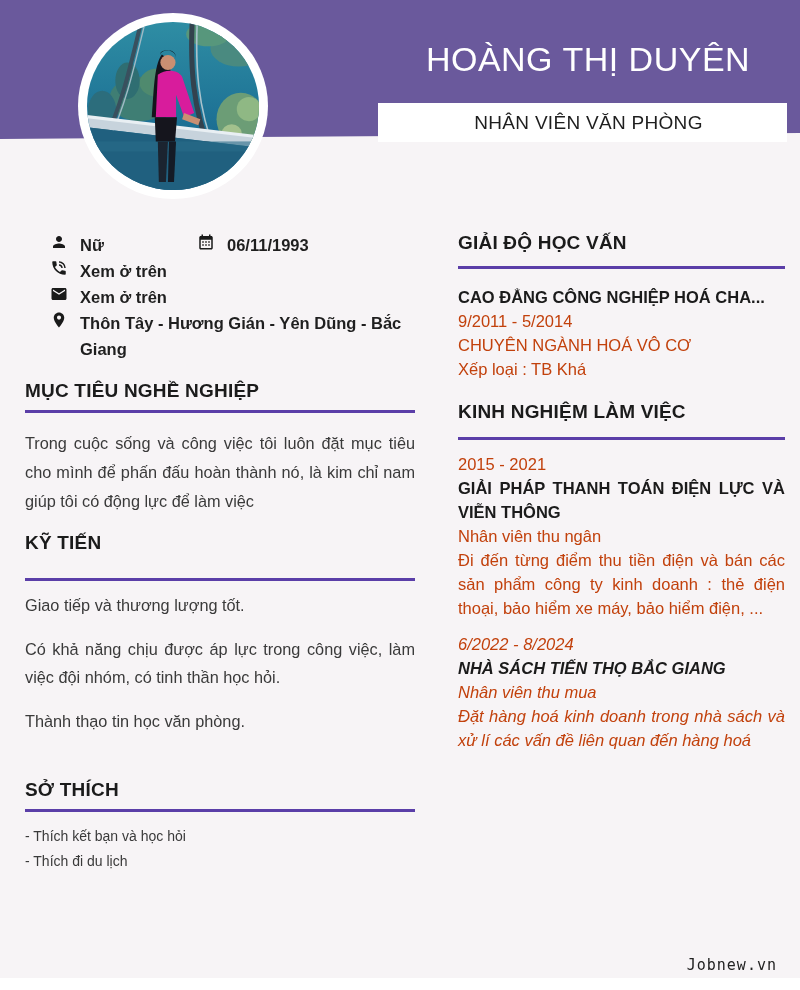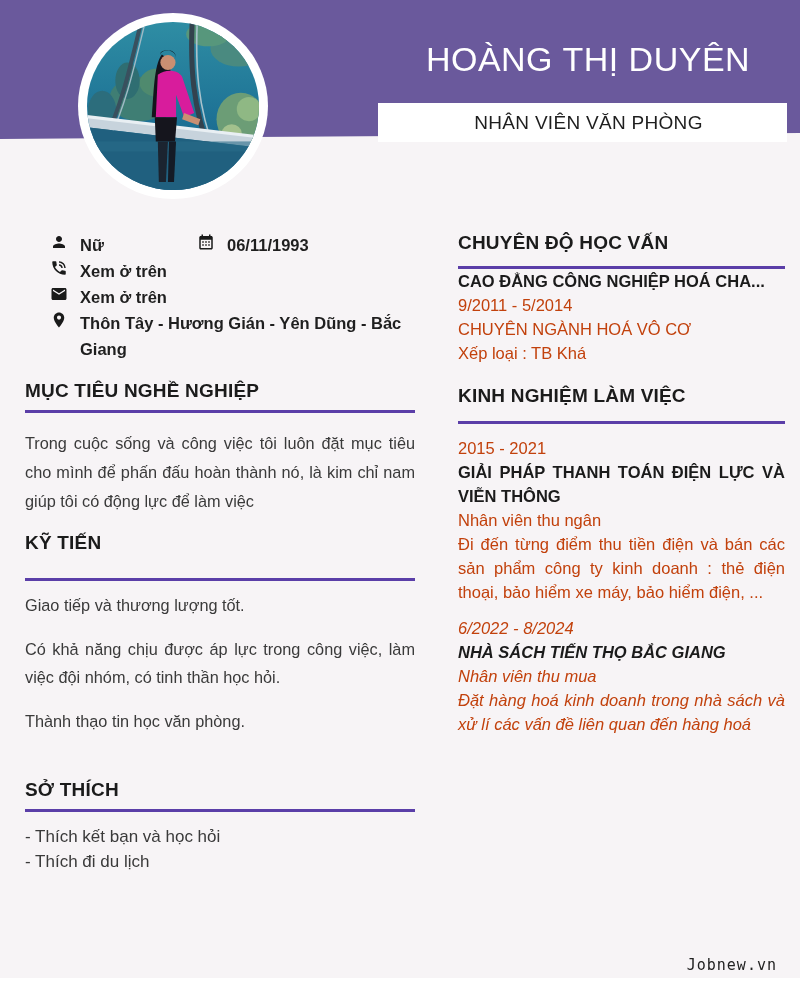--- a/index.html
+++ b/index.html
@@ -42,31 +42,31 @@
   .info-row .icn svg{width:18px; height:18px; display:block; fill:#1a1a1a;}
   .info-row .val{margin-left:12px; line-height:26px;}
   .pair{display:flex; align-items:flex-start;}
   .pair-1{width:147px;}
   
   .sec-h{font-size:19px; font-weight:700; color:var(--ink); letter-spacing:.2px; line-height:22px;}
   .rule{height:3px; background:var(--divider);}
   .just{text-align:justify;}
   .para{font-size:16.3px; line-height:29px; color:var(--body);}
   .skill-item{font-size:16.3px; line-height:28px; color:var(--body); margin-top:16px;}
-  .hobby-item{font-size:17px; line-height:25px; color:var(--body);}
+  .hobby-item{font-size:14px; line-height:25px; color:var(--body);}
   
   .line24{font-size:16.5px; line-height:24px; color:#c2410c;}
   .bold-line{font-weight:700; color:var(--ink);}
   .clip{white-space:nowrap; overflow:hidden;}
   
   .m-obj-h{margin-top:18px;} .m-obj-r{margin-top:8px;} .m-obj-b{margin-top:16px;}
   .m-skl-h{margin-top:16px;} .m-skl-r{margin-top:24px;} .m-skl-b{margin-top:10px;}
   .m-crt-h{margin-top:14px;} .m-crt-r{margin-top:8px;}  .m-crt-b{margin-top:16px;}
   .m-hob-h{margin-top:44px;} .m-hob-r{margin-top:8px;}  .m-hob-b{margin-top:12px;}
-  .m-edu-r{margin-top:12px;} .m-edu-b{}
+  .m-edu-r{margin-top:12px;} .m-edu-b{margin-top:16px;}
   .m-exp-h{margin-top:20px;} .m-exp-r{margin-top:14px;} .m-exp-b{margin-top:12px;}
   .m-job2{margin-top:12px;font-style:italic;}
   
   .brand{
     position:absolute; right:23px; top:956px;
     font-family:"DejaVu Sans Mono","Liberation Mono",monospace;
     font-size:15px; color:#222; letter-spacing:1px;
   }
   .bottom-strip{position:absolute; left:0; bottom:0; width:800px; height:12px; background:#fff;}
 </style>
@@ -199,21 +199,21 @@
     <div class="rule m-hob-r"></div>
     <p class="hobby-item m-hob-b">- Thích kết bạn và học hỏi</p>
     <p class="hobby-item">- Thích đi du lịch</p>
   </div>
 
 </div>
 
 <div class="col-right">
 
   <div>
-    <h2 class="sec-h">CHUYÊN ĐỘ HỌC VẤN</h2>
+    <h2 class="sec-h">GIẢI ĐỘ HỌC VẤN</h2>
     <div class="rule m-edu-r"></div>
     <div class="line24 bold-line clip m-edu-b">CAO ĐẲNG CÔNG NGHIỆP HOÁ CHA...</div>
     <div class="line24">9/2011 - 5/2014</div>
     <div class="line24">CHUYÊN NGÀNH HOÁ VÔ CƠ</div>
     <div class="line24">Xếp loại : TB Khá</div>
   </div>
 
   <div>
     <h2 class="sec-h m-exp-h">KINH NGHIỆM LÀM VIỆC</h2>
     <div class="rule m-exp-r"></div>

